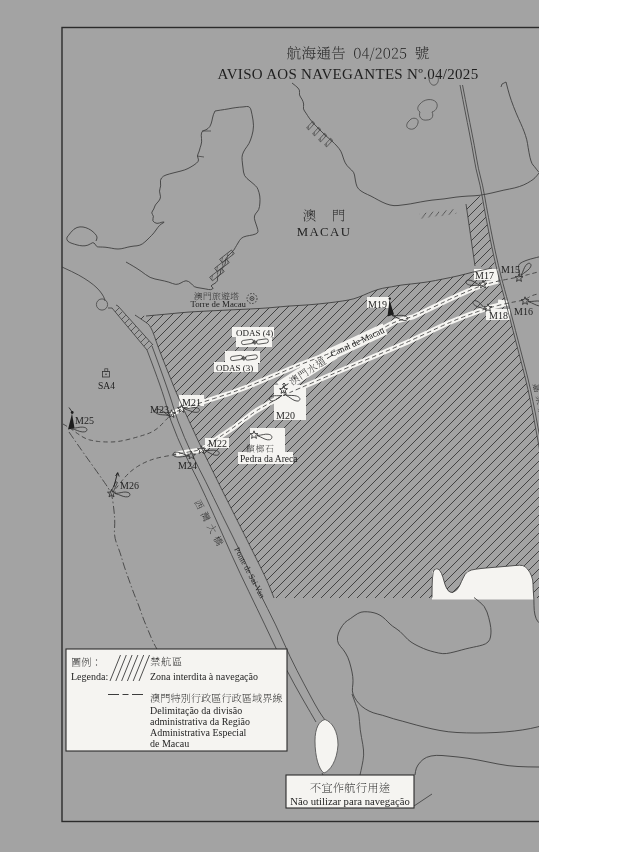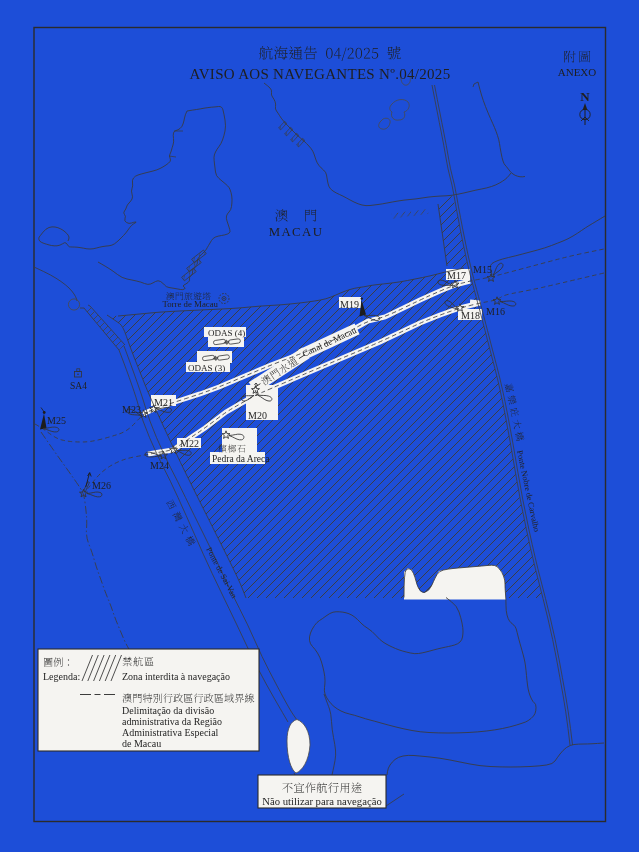--- a/index.html
+++ b/index.html
@@ -1,16 +1,16 @@
 <!DOCTYPE html>
 <html><head>
 <meta charset="utf-8">
 <style>
 html,body{margin:0;padding:0;background:#fff;}
-#page{width:639px;height:852px;background:#1d4ed8;position:relative;overflow:hidden;}
+#page{width:511px;height:852px;background:#a3a3a3;position:relative;overflow:hidden;padding-left:28px;}
 svg{display:block;}
 text{white-space:pre;}
 </style>
 </head>
 <body>
 
 <div id="page">
 <svg width="639" height="852" viewBox="0 0 639 852">
 <defs>
 <pattern id="hz" width="9" height="9" patternUnits="userSpaceOnUse">

